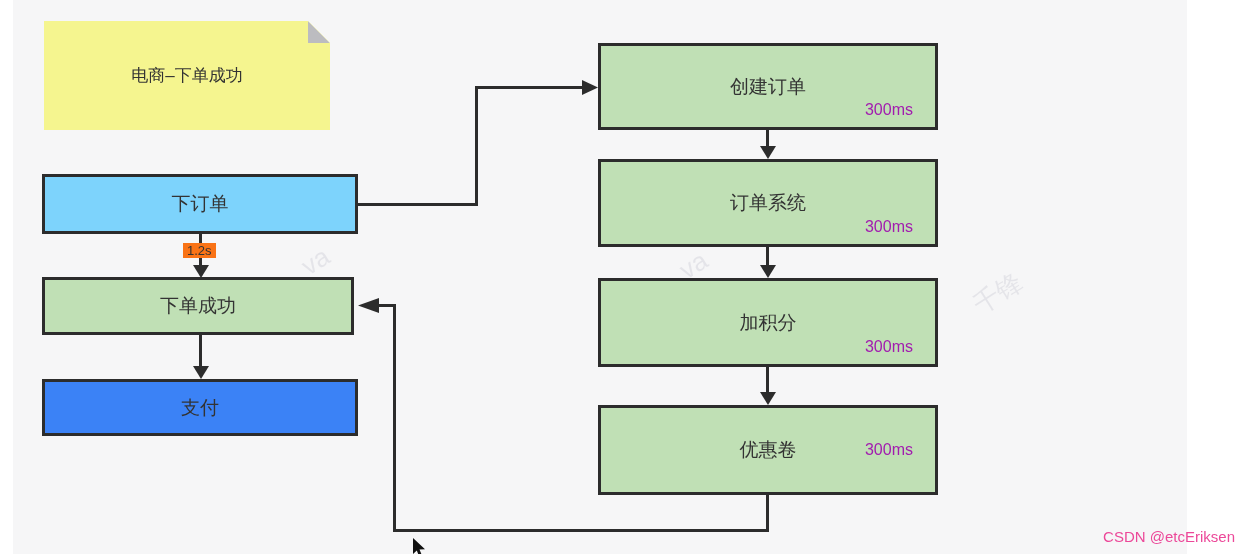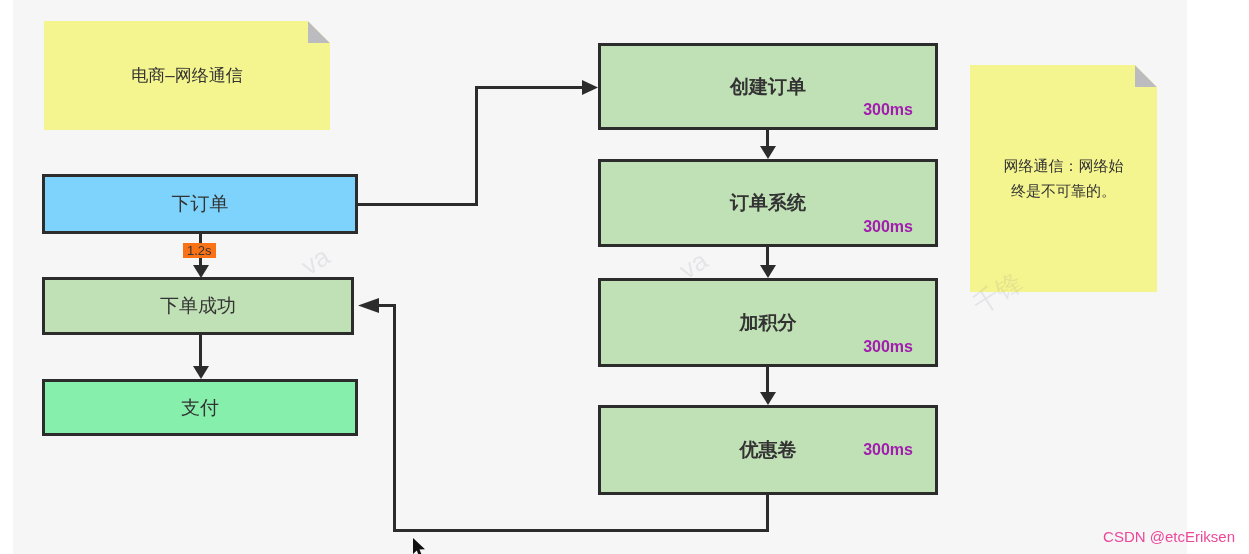--- a/index.html
+++ b/index.html
@@ -30,23 +30,23 @@
   .note-right .note-text { white-space:pre-line; }
 
   
   .fbox {
     position:absolute; border:3px solid #2c2c2c;
     display:flex; align-items:center; justify-content:center;
     font-size:19px; color:#333333;
   }
   .box-order   { left:42px;  top:174px; width:316px; height:60px; background:#7dd3fc; }
   .box-success { left:42px;  top:277px; width:312px; height:58px; background:#c0e0b5;align-items:center; }
-  .box-pay     { left:42px;  top:379px; width:316px; height:57px; background:#86efac; }
+  .box-pay     { left:42px;  top:379px; width:316px; height:57px; background:#3b82f6; }
 
-  .svc { left:598px; width:340px; background:#c0e0b5;font-weight:bold; }
+  .svc { left:598px; width:340px; background:#c0e0b5; }
   .svc-0 { top:43px;  height:87px; }
   .svc-1 { top:159px; height:88px; }
   .svc-2 { top:278px; height:89px; }
   .svc-3 { top:405px; height:90px; }
   .duration { position:absolute; right:22px; bottom:8px; font-size:16px; color:#a21caf; }
   .svc-3 .duration { bottom:auto; top:50%; transform:translateY(-50%); }
 
   
   .ln { position:absolute; background:#2c2c2c; }
   .ah { position:absolute; background:#2c2c2c; }
@@ -76,21 +76,21 @@
   .cursor { position:absolute; left:412px; top:538px; }
 </style>
 </head>
 <body>
 
 <div class="stage">
   <div class="canvas"></div>
 
   <div class="note note-left">
     <span class="fold"></span>
-    <span class="note-text">电商–网络通信</span>
+    <span class="note-text">电商–下单成功</span>
   </div>
 
   <div class="fbox box-order">
     <span>下订单</span>
   </div>
   <div class="fbox box-success">
     <span>下单成功</span>
   </div>
   <div class="fbox box-pay">
     <span>支付</span>
@@ -106,25 +106,20 @@
   </div>
   <div class="fbox svc svc-2">
     <span>加积分</span>
     <span class="duration">300ms</span>
   </div>
   <div class="fbox svc svc-3">
     <span>优惠卷</span>
     <span class="duration">300ms</span>
   </div>
 
-  <div class="note note-right">
-    <span class="fold"></span>
-    <span class="note-text">网络通信：网络始
-终是不可靠的。</span>
-  </div>
 
   <div class="ln" style="left:358px; top:203px; width:120px; height:3px;"></div>
   <div class="ln" style="left:475px; top:86px;  width:3px;  height:120px;"></div>
   <div class="ln" style="left:475px; top:86px;  width:109px; height:3px;"></div>
   <div class="ah ah-right" style="left:582px; top:80px;"></div>
 
   <div class="ln" style="left:766px; top:130px; width:3px; height:17px;"></div>
   <div class="ah ah-down" style="left:760px; top:146px;"></div>
 
   <div class="ln" style="left:766px; top:247px; width:3px; height:19px;"></div>

